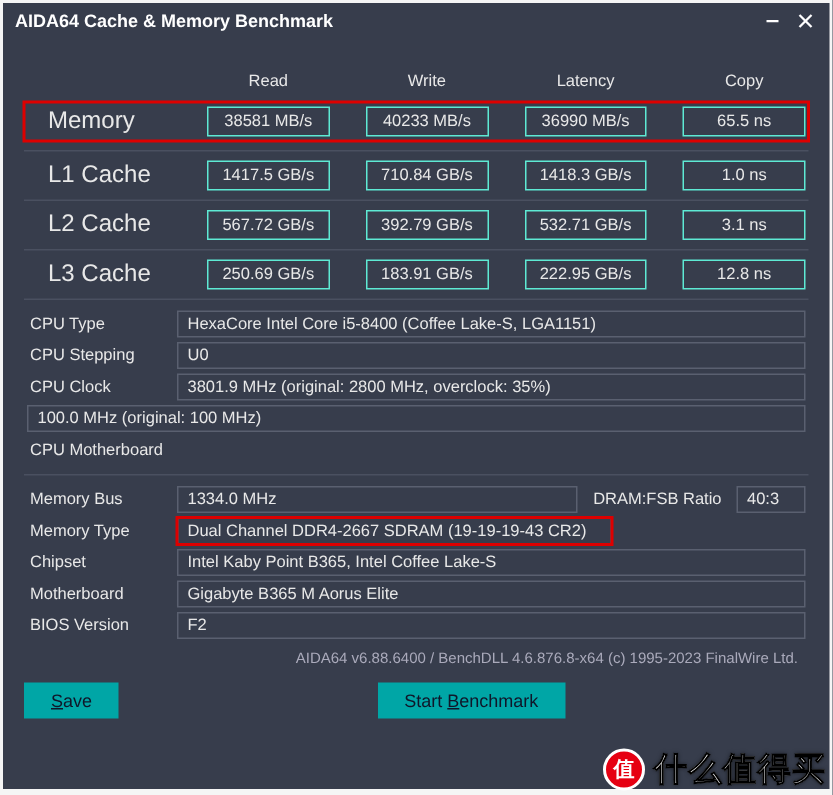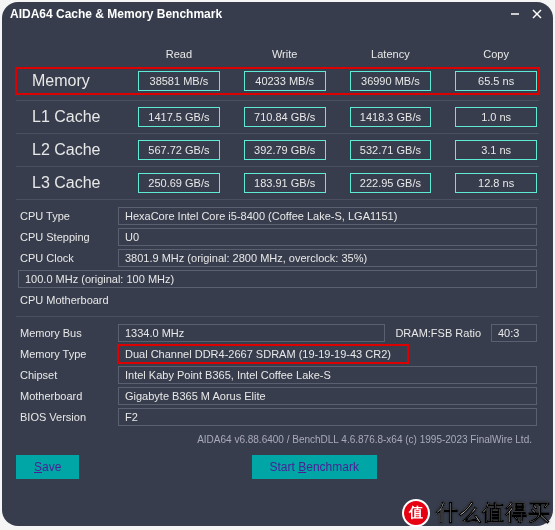--- a/index.html
+++ b/index.html
@@ -10,21 +10,20 @@
     font-size: 11px;
     position: relative;
     overflow: hidden;
   }
   .window {
     position: absolute;
     left: 2px; top: 2px;
     width: 551px; height: 524px;
     background: #373d4c;
     color: #e8e8e8;
-    border-radius: 16px;
   }
   .titlebar {
     height: 24px;
     display: flex;
     align-items: center;
     padding: 0 6px 0 8px;
   }
   .title { flex: 1; font-weight: bold; font-size: 12px; color: #fff; }
   .winbtn {
     width: 20px; height: 20px;
@@ -104,21 +103,21 @@
     color: #aab;
     padding: 6px 21px 4px 0;
   }
   .btnrow {
     display: flex;
     padding: 6px 14px;
     gap: 10px;
   }
   .btn {
     background: #00a6a6;
-    color: #4c1d95;
+    color: #0f172a;
     border: none;
     padding: 5px 18px;
     font-size: 12px;
     cursor: pointer;
   }
   .btn u { text-decoration: underline; }
   .btnrow .spacer { flex: 1; }
   .watermark {
     position: absolute;
     right: 4px; bottom: 2px;

